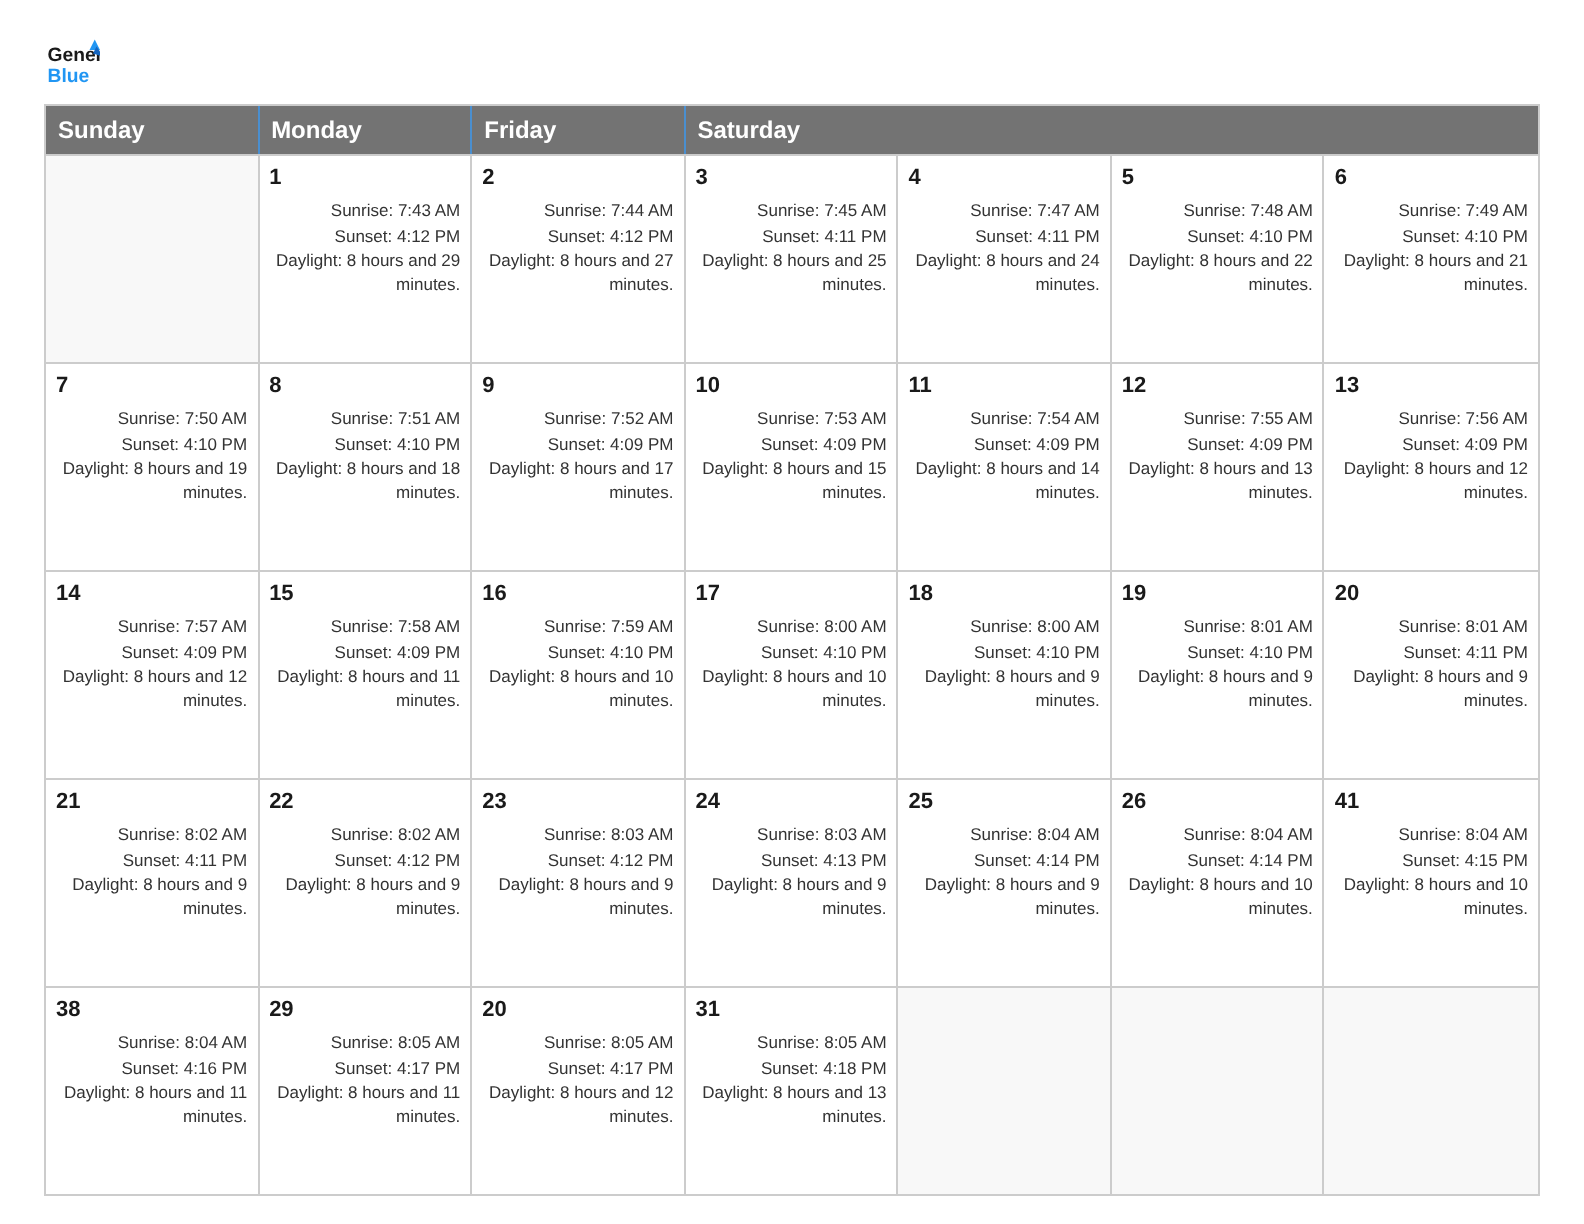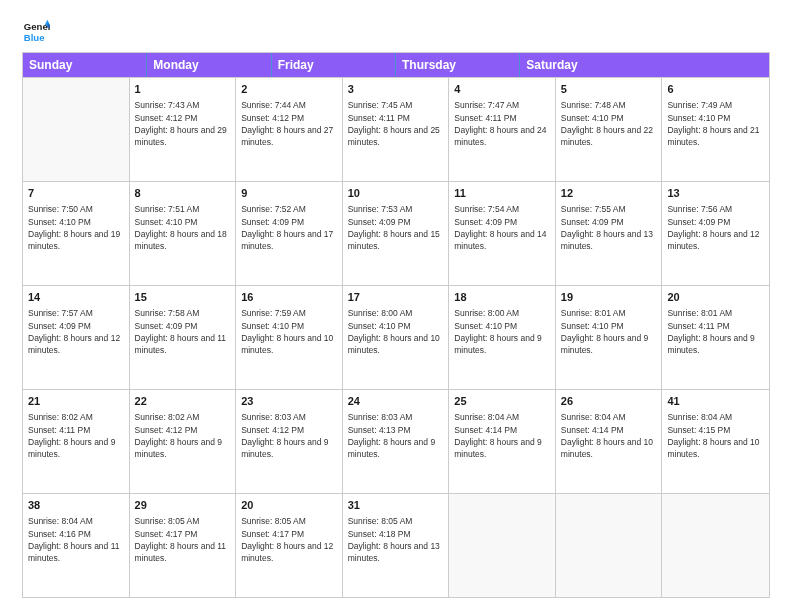--- a/index.html
+++ b/index.html
@@ -47,22 +47,22 @@
       margin-top: 2px;
     }
     .calendar {
       flex: 1;
       display: flex;
       flex-direction: column;
       border: 1px solid #ccc;
     }
     .cal-header {
       display: grid;
-      grid-template-columns: repeat(6, 1fr);
-      background: #8b5cf6;
+      grid-template-columns: repeat(7, 1fr);
+      background: #737373;
     }
     .cal-header-cell {
       color: #fff;
       font-size: 12px;
       font-weight: bold;
       padding: 5px 6px;
       text-align: left;
       border-right: 1px solid #4a8fd0;
     }
     .cal-header-cell:last-child { border-right: none; }
@@ -91,20 +91,21 @@
     .day-num {
       font-size: 11px;
       font-weight: bold;
       color: #1a1a1a;
       margin-bottom: 2px;
     }
     .cell-text {
       font-size: 8.5px;
       color: #333;
       line-height: 1.45;
+      text-align: right;
     }
   </style>
 </head>
 <body>
 
 <div class="page">
   <div class="header">
     <div class="logo">
       <svg class="logo-icon" viewBox="0 0 32 32">
         <text x="2" y="14" font-size="11" font-weight="bold" fill="#1a1a1a" font-family="Arial">General</text>
@@ -121,21 +122,20 @@
       <div class="month-title"></div>
       <div class="subtitle"></div>
     </div>
   </div>
 
   <div class="calendar">
     <div class="cal-header">
     <div class="cal-header-cell">Sunday</div>
         <div class="cal-header-cell">Monday</div>
         <div class="cal-header-cell">Friday</div>
-        <div class="cal-header-cell">Thursday</div>
         <div class="cal-header-cell">Saturday</div>
       </div>
     <div class="cal-body">
     <div class="cal-row">
           <div class="cal-cell empty"></div>
           <div class="cal-cell">
             <div class="day-num">1</div>
             <div class="cell-text">Sunrise: 7:43 AM<br>Sunset: 4:12 PM<br>Daylight: 8 hours and 29 minutes.</div>
           </div>
           <div class="cal-cell">

